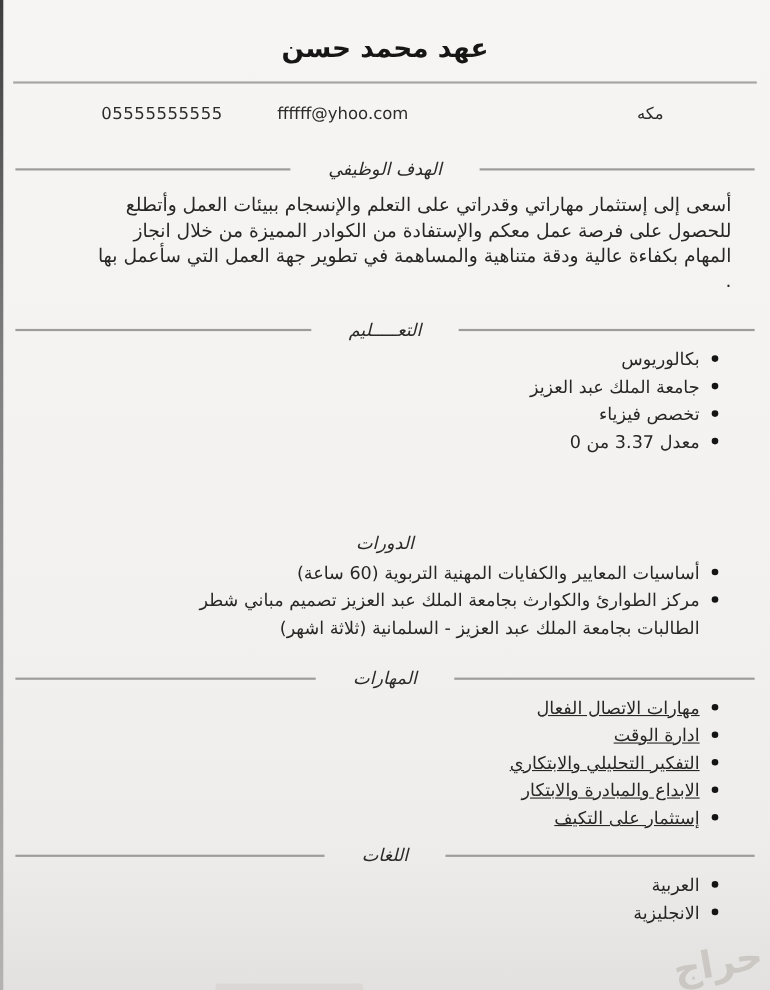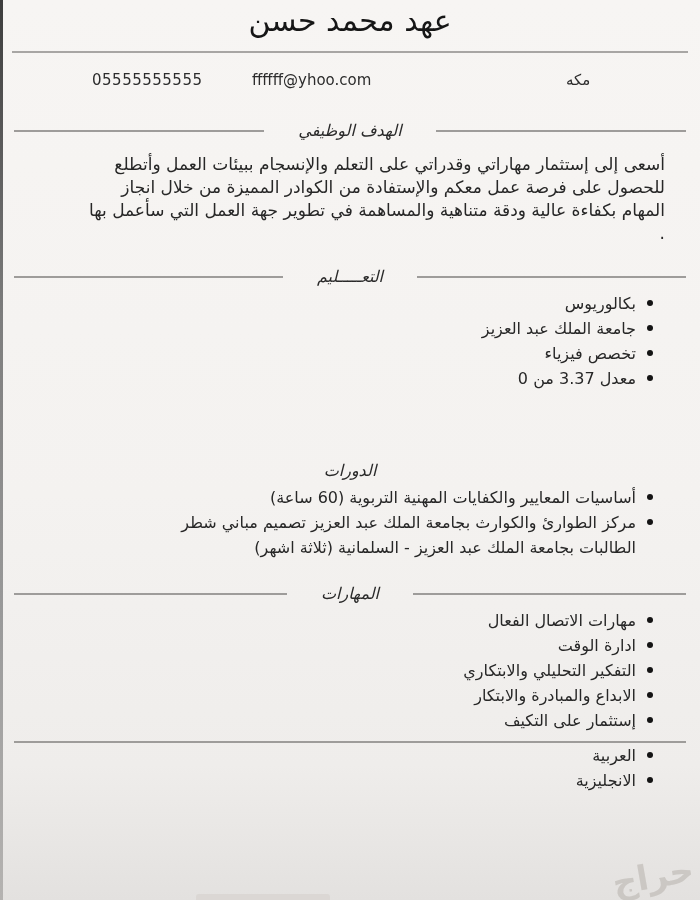--- a/index.html
+++ b/index.html
@@ -11,31 +11,31 @@
     direction:rtl;
     color:#262626;
     background:linear-gradient(180deg,#f7f5f3 0%, #f4f2f0 55%, #efedeb 85%, #e3e1df 100%);
   }
   .edge-strip {
     position:absolute; left:0; top:0; width:3px; height:100%;
     background:linear-gradient(180deg,#3d3d3d 0%, #7d7d7d 35%, #9b9b9b 70%, #b5b3b1 100%);
   }
 
   .name {
-    padding-top:4px; text-align:center;
-    font-size:30px; font-weight:normal; line-height:34px; color:#161616;
+    padding-top:27px; text-align:center;
+    font-size:24px; font-weight:bold; line-height:34px; color:#161616;
   }
   .header-rule {
     border:none; border-top:2px solid #a8a6a4; margin:13px 12px 0 12px;
   }
 
   .contact { position:relative; height:20px; margin-top:18px; direction:ltr; font-size:15px; color:#2c2c2c; }
   .contact .phone { position:absolute; left:92px; top:0; letter-spacing:0.5px; }
   .contact .email { position:absolute; left:252px; top:0; }
-  .contact .city  { position:absolute; left:566px; top:0; }
+  .contact .city  { position:absolute; left:579px; top:0; }
 
   .sec-head { display:flex; align-items:center; margin-left:14px; margin-right:14px; }
   .sec-head .line { flex:1; height:2px; background:#9e9c9a; }
   .sec-head .t { padding:0 34px; font-size:16px; line-height:28px; color:#2a2a2a; white-space:nowrap;font-style:italic; }
 
   .s-objective { margin-top:26px; }
   .objective-text {
     margin:8px 35px 0 85px; text-align:right;
     font-size:17px; line-height:23px; color:#272727;
   }
@@ -52,21 +52,21 @@
 
   .s-education { margin-top:18px; }
   .list-education { margin-top:14px; }
 
   .s-courses { margin-top:66px;flex-direction:column; }
   .list-courses { margin-top:6px; padding-left:200px; }
   .list-courses li { line-height:26px; }
   .list-courses li::before { top:10px; }
 
   .s-skills { margin-top:20px; }
-  .list-skills { margin-top:4px; }
+  .list-skills { margin-top:4px;text-decoration:underline; }
 
   .s-languages { margin-top:8px; }
   .list-languages { margin-top:10px; }
   .list-languages li { line-height:27px; }
   .list-languages li::before { top:10px; }
 
   .watermark {
     position:absolute; right:6px; bottom:4px;
     font-size:34px; font-weight:bold; color:#b3aea8; opacity:0.5;
     transform:rotate(-10deg); pointer-events:none; direction:rtl;
@@ -132,20 +132,21 @@
 
   <li>مهارات الاتصال الفعال</li>
       <li>ادارة الوقت</li>
       <li>التفكير التحليلي والابتكاري</li>
       <li>الابداع والمبادرة والابتكار</li>
       <li>إستثمار على التكيف</li>
     </ul>
 
   <div class="sec-head s-languages">
     <span class="line"></span>
+    <span class="t">اللغات</span>
     <span class="line"></span>
   </div>
   <ul class="blist list-languages">
 
   <li>العربية</li>
       <li>الانجليزية</li>
     </ul>
 
   <div class="watermark">حراج</div>
   <div class="bottom-artifact"></div>

